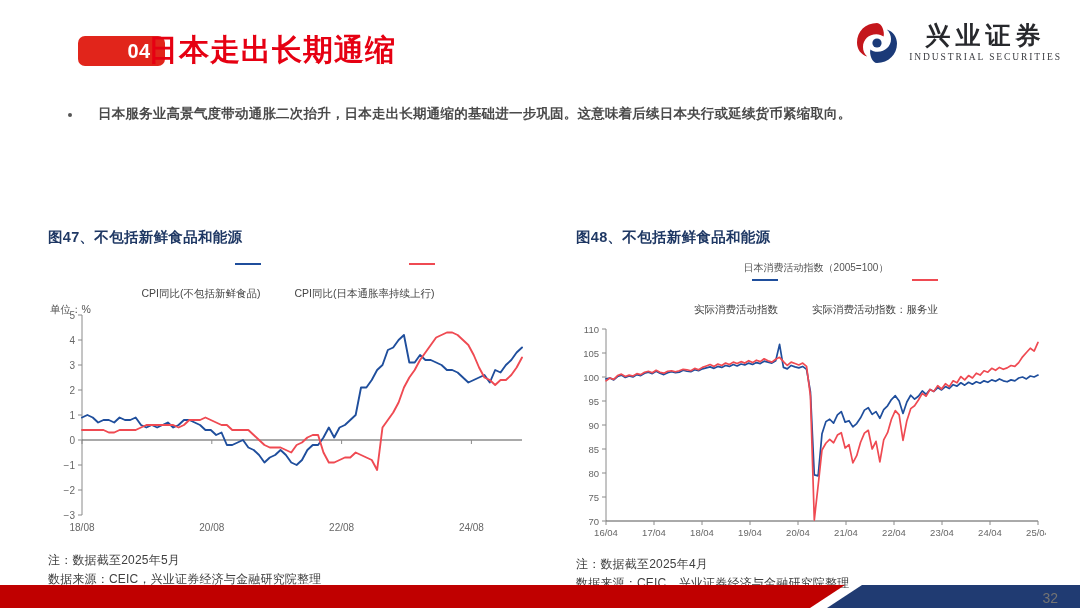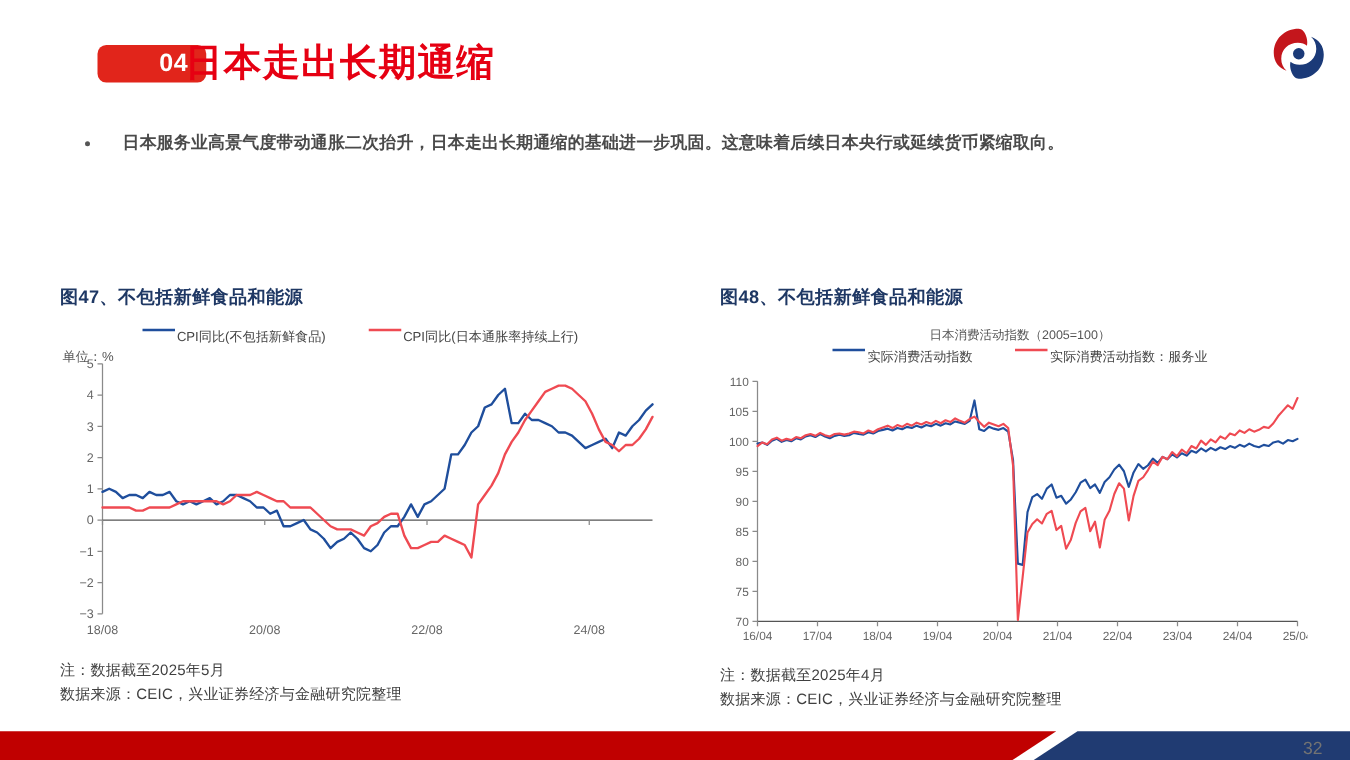--- a/index.html
+++ b/index.html
@@ -42,21 +42,21 @@
   .panel{position:absolute;top:228px;width:480px;height:345px;}
   .panel.left{left:48px;}
   .panel.right{left:576px;}
   .fig-title{font-size:14.5px;font-weight:bold;color:#1f3864;letter-spacing:.3px;}
 
   .chart-sub{text-align:center;font-size:10px;color:#555;margin-top:14px;height:14px;}
 
   .legend{display:flex;justify-content:center;gap:34px;font-size:10.5px;color:#444;}
   .legend.lmode{margin-top:16px;}
   .legend.rmode{margin-top:4px;}
-  .lg-item{display:flex;align-items:flex-start;gap:2px;white-space:nowrap;}
+  .lg-item{display:flex;align-items:flex-end;gap:22px;white-space:nowrap;flex-direction:column;}
   .lg-line{display:block;width:26px;height:2.4px;flex:0 0 auto;}
 
   .plot-wrap{position:relative;margin-top:4px;}
   .unit-lbl{position:absolute;left:2px;top:-2px;font-size:10.5px;color:#555;}
 
   .note{font-size:12px;color:#404040;line-height:1.55;letter-spacing:.2px;}
   .note.first{margin-top:6px;}
 
   
   .footer{position:absolute;left:0;bottom:0;width:1080px;height:25px;}
@@ -72,20 +72,24 @@
   <div class="sec-badge">04</div>
   <div class="sec-title">日本走出长期通缩</div>
 
   <div class="logo">
     <div class="logo-mark">
       <svg width="46" height="46" viewBox="0 0 46 46">
         <path d="M23 3 C11.5 3 3 11.3 3 22.4 C3 29.2 7 34.6 13.2 36.6 C10.4 34 9 30.6 9 26.9 C9 19.6 14.8 14.2 22.3 14.2 C25.4 14.2 27.8 15.1 29.6 16.6 C30.9 12 27.9 3 23 3 Z" fill="#c4161c"></path>
         <path d="M23 43 C34.5 43 43 34.7 43 23.6 C43 16.8 39 11.4 32.8 9.4 C35.6 12 37 15.4 37 19.1 C37 26.4 31.2 31.8 23.7 31.8 C20.6 31.8 18.2 30.9 16.4 29.4 C15.1 34 18.1 43 23 43 Z" fill="#1b3a78"></path>
         <circle cx="23" cy="23" r="4.6" fill="#1b3a78"></circle>
       </svg>
+    </div>
+    <div class="logo-txt">
+      <div class="logo-cn">兴业证券</div>
+      <div class="logo-en">INDUSTRIAL SECURITIES</div>
     </div>
   </div>
 
   <div class="bullet">
     <span class="bullet-dot"></span>
     <span class="bullet-txt">日本服务业高景气度带动通胀二次抬升，日本走出长期通缩的基础进一步巩固。这意味着后续日本央行或延续货币紧缩取向。</span>
   </div>
 
   <div class="panel left">
     <div class="fig-title">图47、不包括新鲜食品和能源</div>

